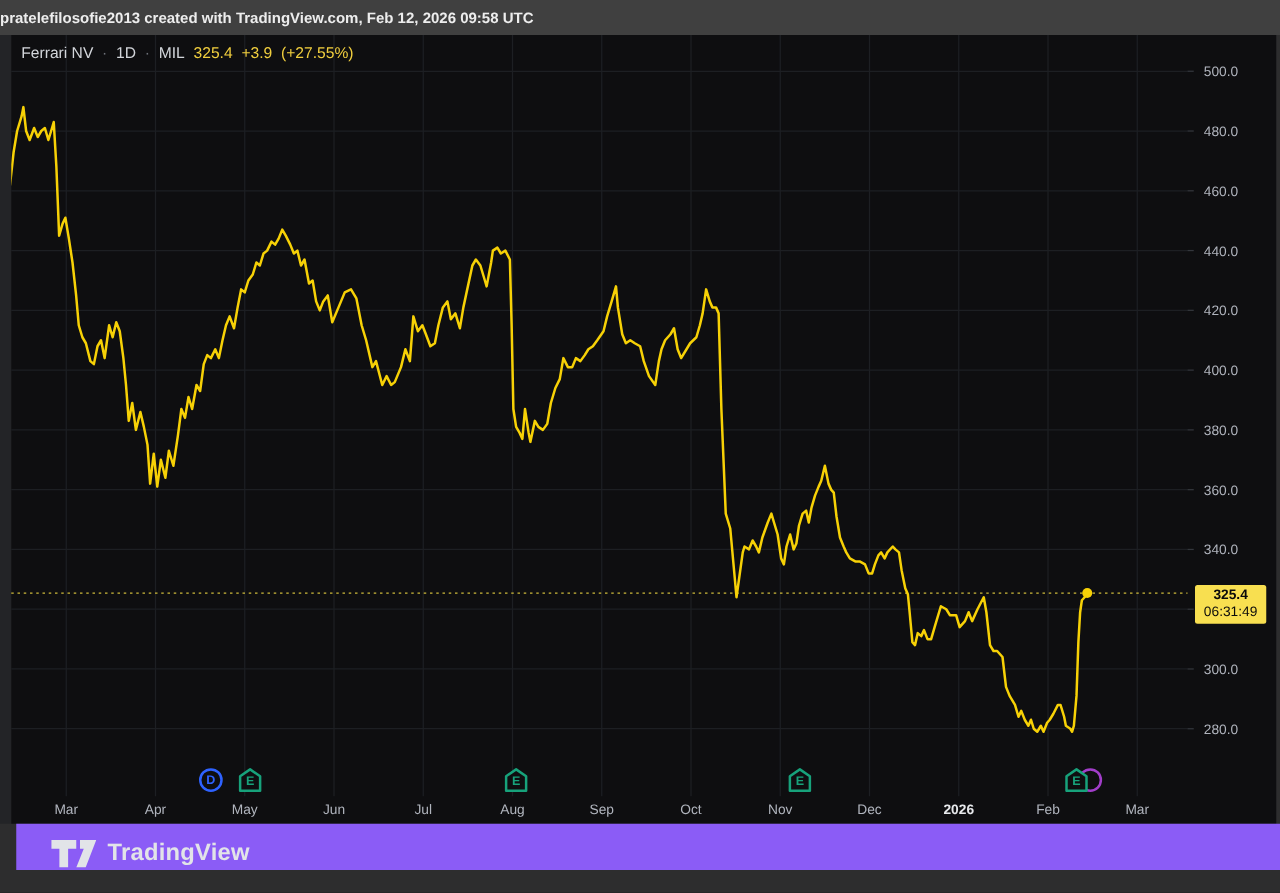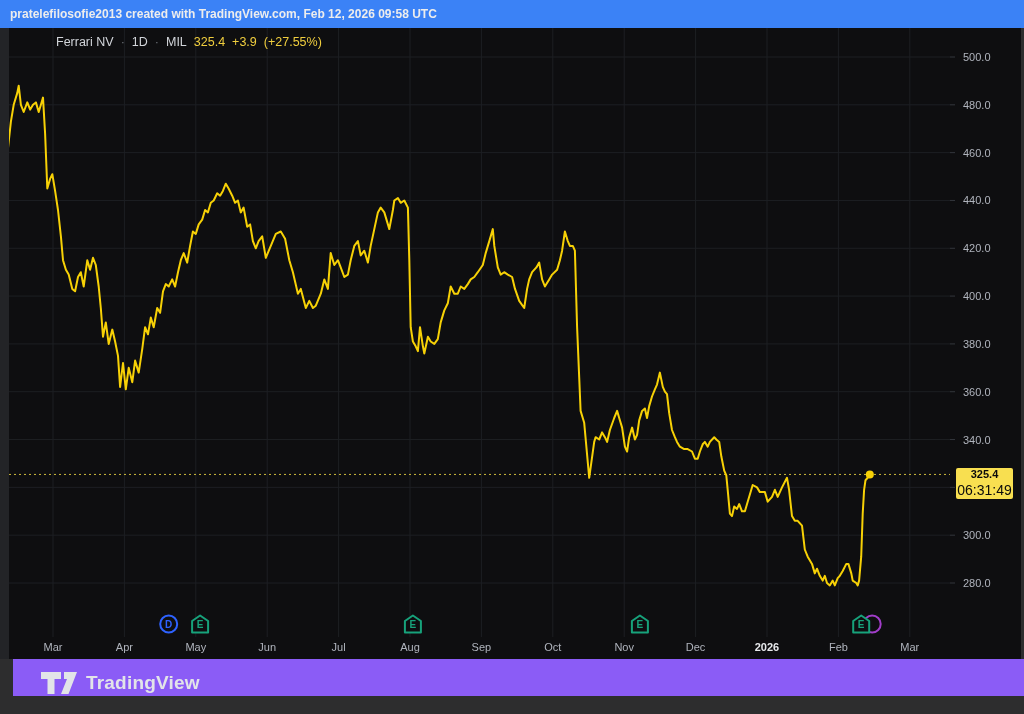--- a/index.html
+++ b/index.html
@@ -1,32 +1,32 @@
 <!DOCTYPE html>
 <html><head>
 <meta charset="utf-8">
 <style>
   html,body{margin:0;padding:0;background:#2d2d2e;}
   *{box-sizing:border-box;}
   .stage{position:relative;width:1024px;height:714px;overflow:hidden;
          font-family:"Liberation Sans","DejaVu Sans",sans-serif;background:#2d2d2e;}
-  .topbar{position:absolute;left:0;top:0;width:1024px;height:28px;background:#3b82f6;
-          color:#ededed;font-size:12px;font-weight:bold;line-height:28px;padding-left:10px;}
+  .topbar{position:absolute;left:0;top:0;width:1024px;height:28px;background:#404040;
+          color:#ededed;font-size:12px;font-weight:bold;line-height:28px;}
   .left-margin{position:absolute;left:0;top:28px;width:9px;height:631px;background:#232427;}
   .pane{position:absolute;left:9px;top:28px;width:1012px;height:631px;background:#0e0e10;}
   #chart-svg{position:absolute;left:0;top:0;width:1024px;height:714px;z-index:2;}
   .legend{position:absolute;left:17px;top:35px;z-index:3;font-size:12.5px;display:flex;gap:7px;
-          align-items:flex-end;color:#d2d5da;white-space:nowrap;margin-left:39px;}
+          align-items:flex-end;color:#d2d5da;white-space:nowrap;}
   .legend .sep{color:#6e7279;}
   .legend .val{color:#f0ce3e;}
   .price-badge{position:absolute;left:956px;top:468px;width:57px;height:31px;z-index:3;
                background:#f8df50;border-radius:2px;color:#0b0b0b;text-align:center;
                display:flex;flex-direction:column;justify-content:center;line-height:1.25;}
   .price-badge .pb-price{font-size:11px;font-weight:bold;}
-  .price-badge .pb-count{font-size:14px;}
+  .price-badge .pb-count{font-size:11px;}
   .footer{position:absolute;left:13px;top:659px;width:1024px;height:37px;background:#8b5cf6;z-index:3;}
   .logo{position:absolute;left:28px;top:13px;display:flex;align-items:center;gap:9px;cursor:pointer;}
   .logo-text{color:#e2e4e8;font-size:19px;font-weight:bold;letter-spacing:0.2px;}
 </style>
 </head>
 <body>
 
 <div class="stage">
 
   <div class="topbar">

